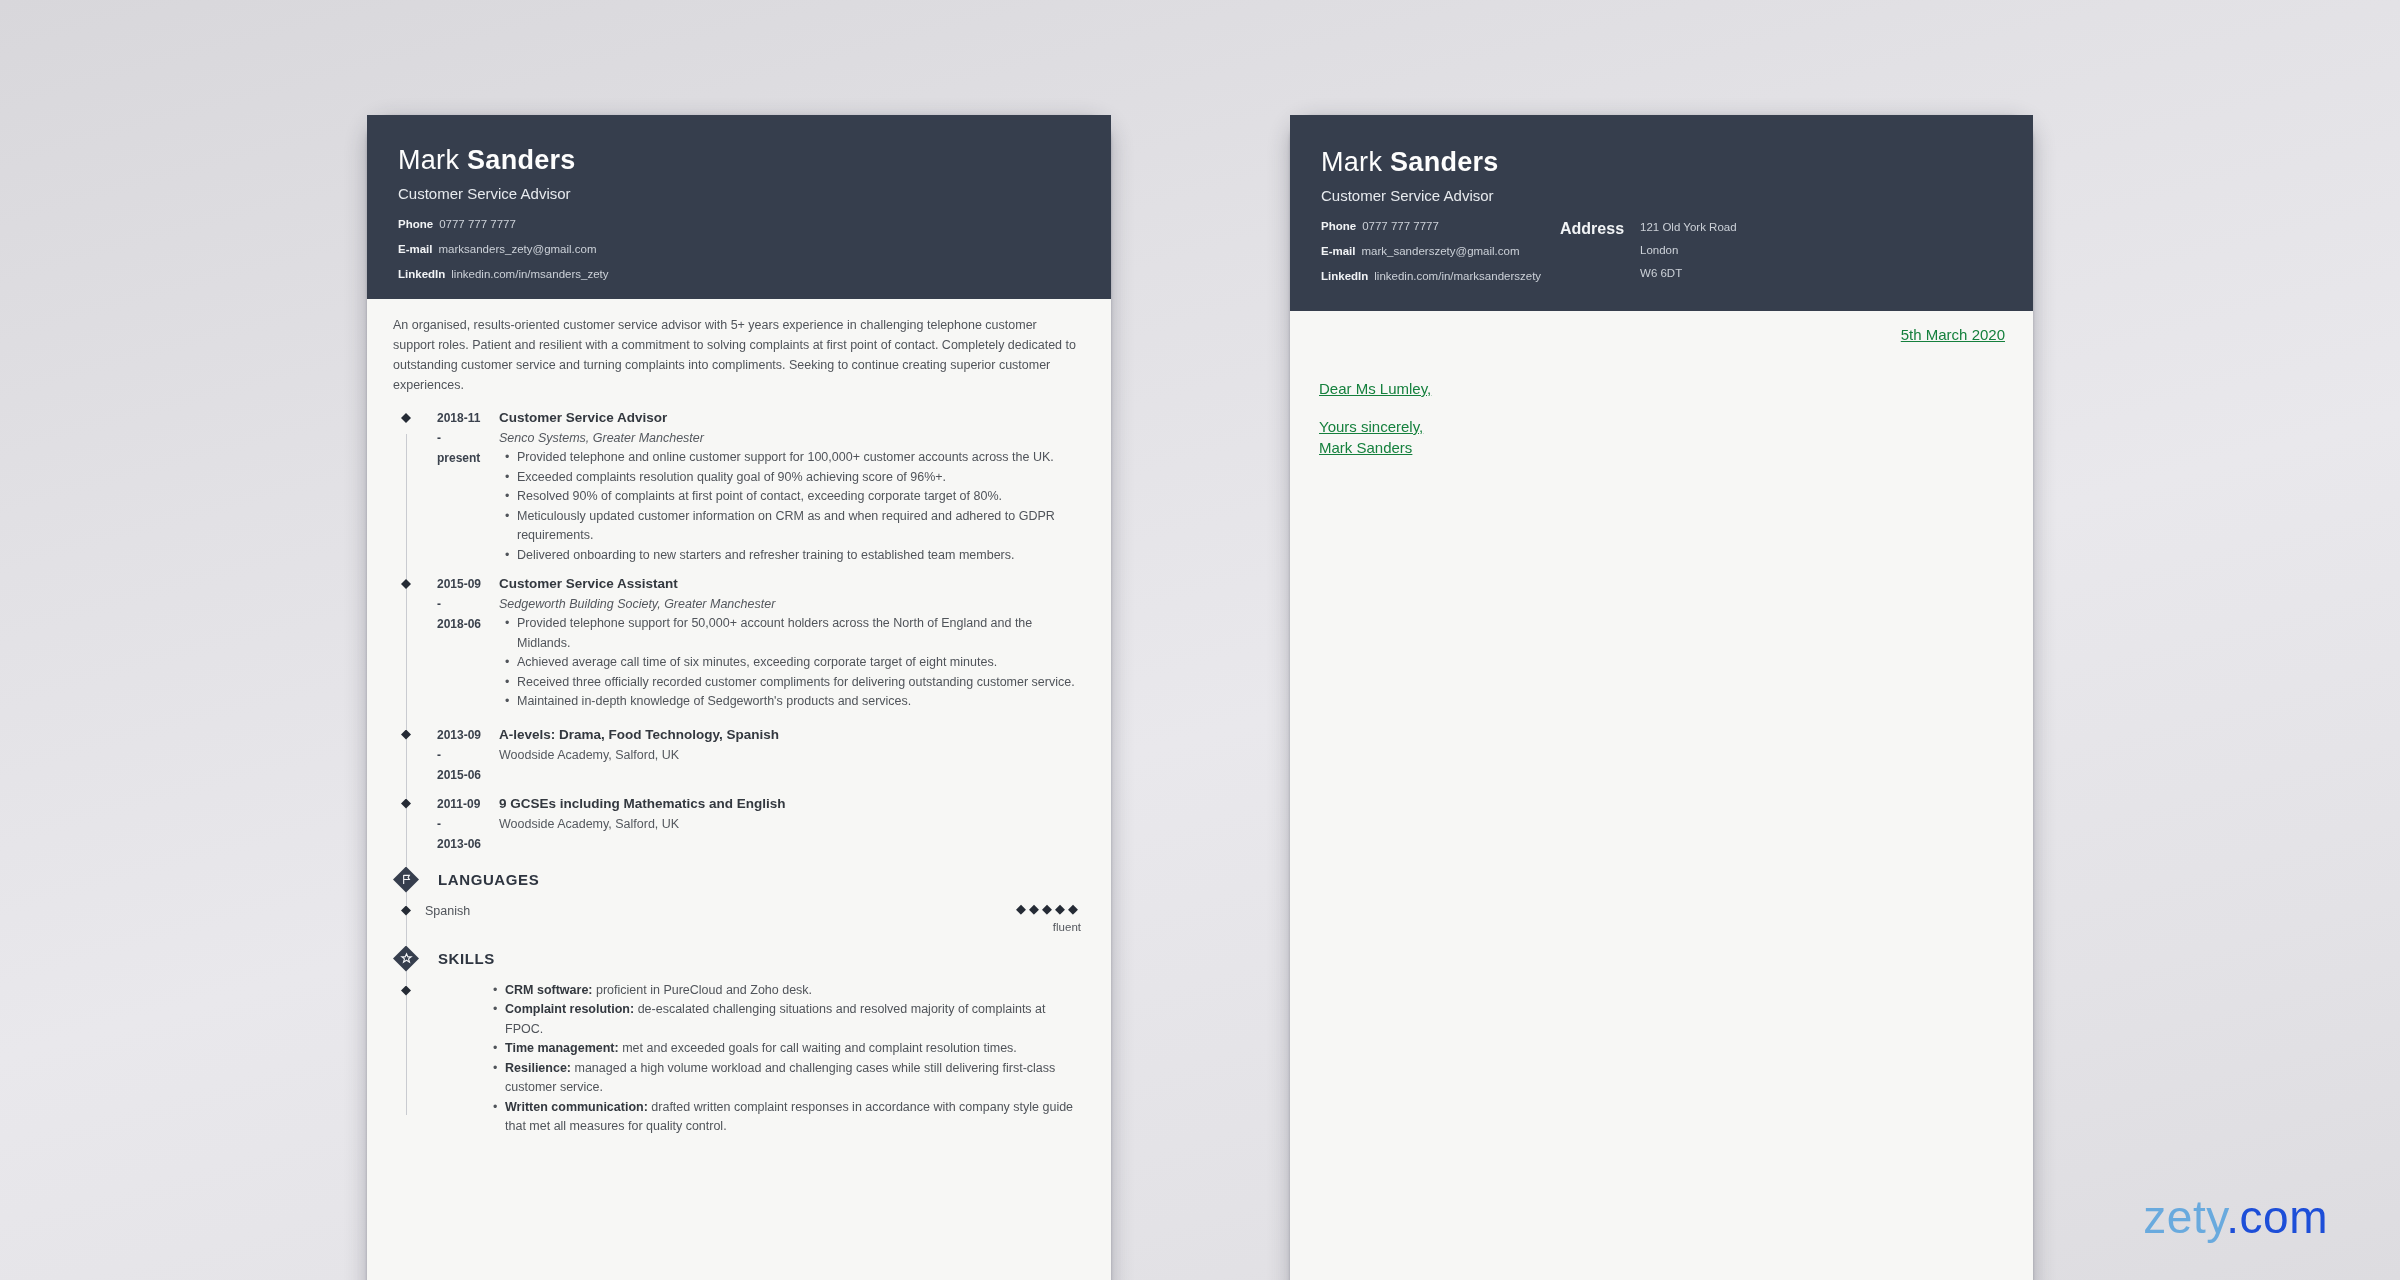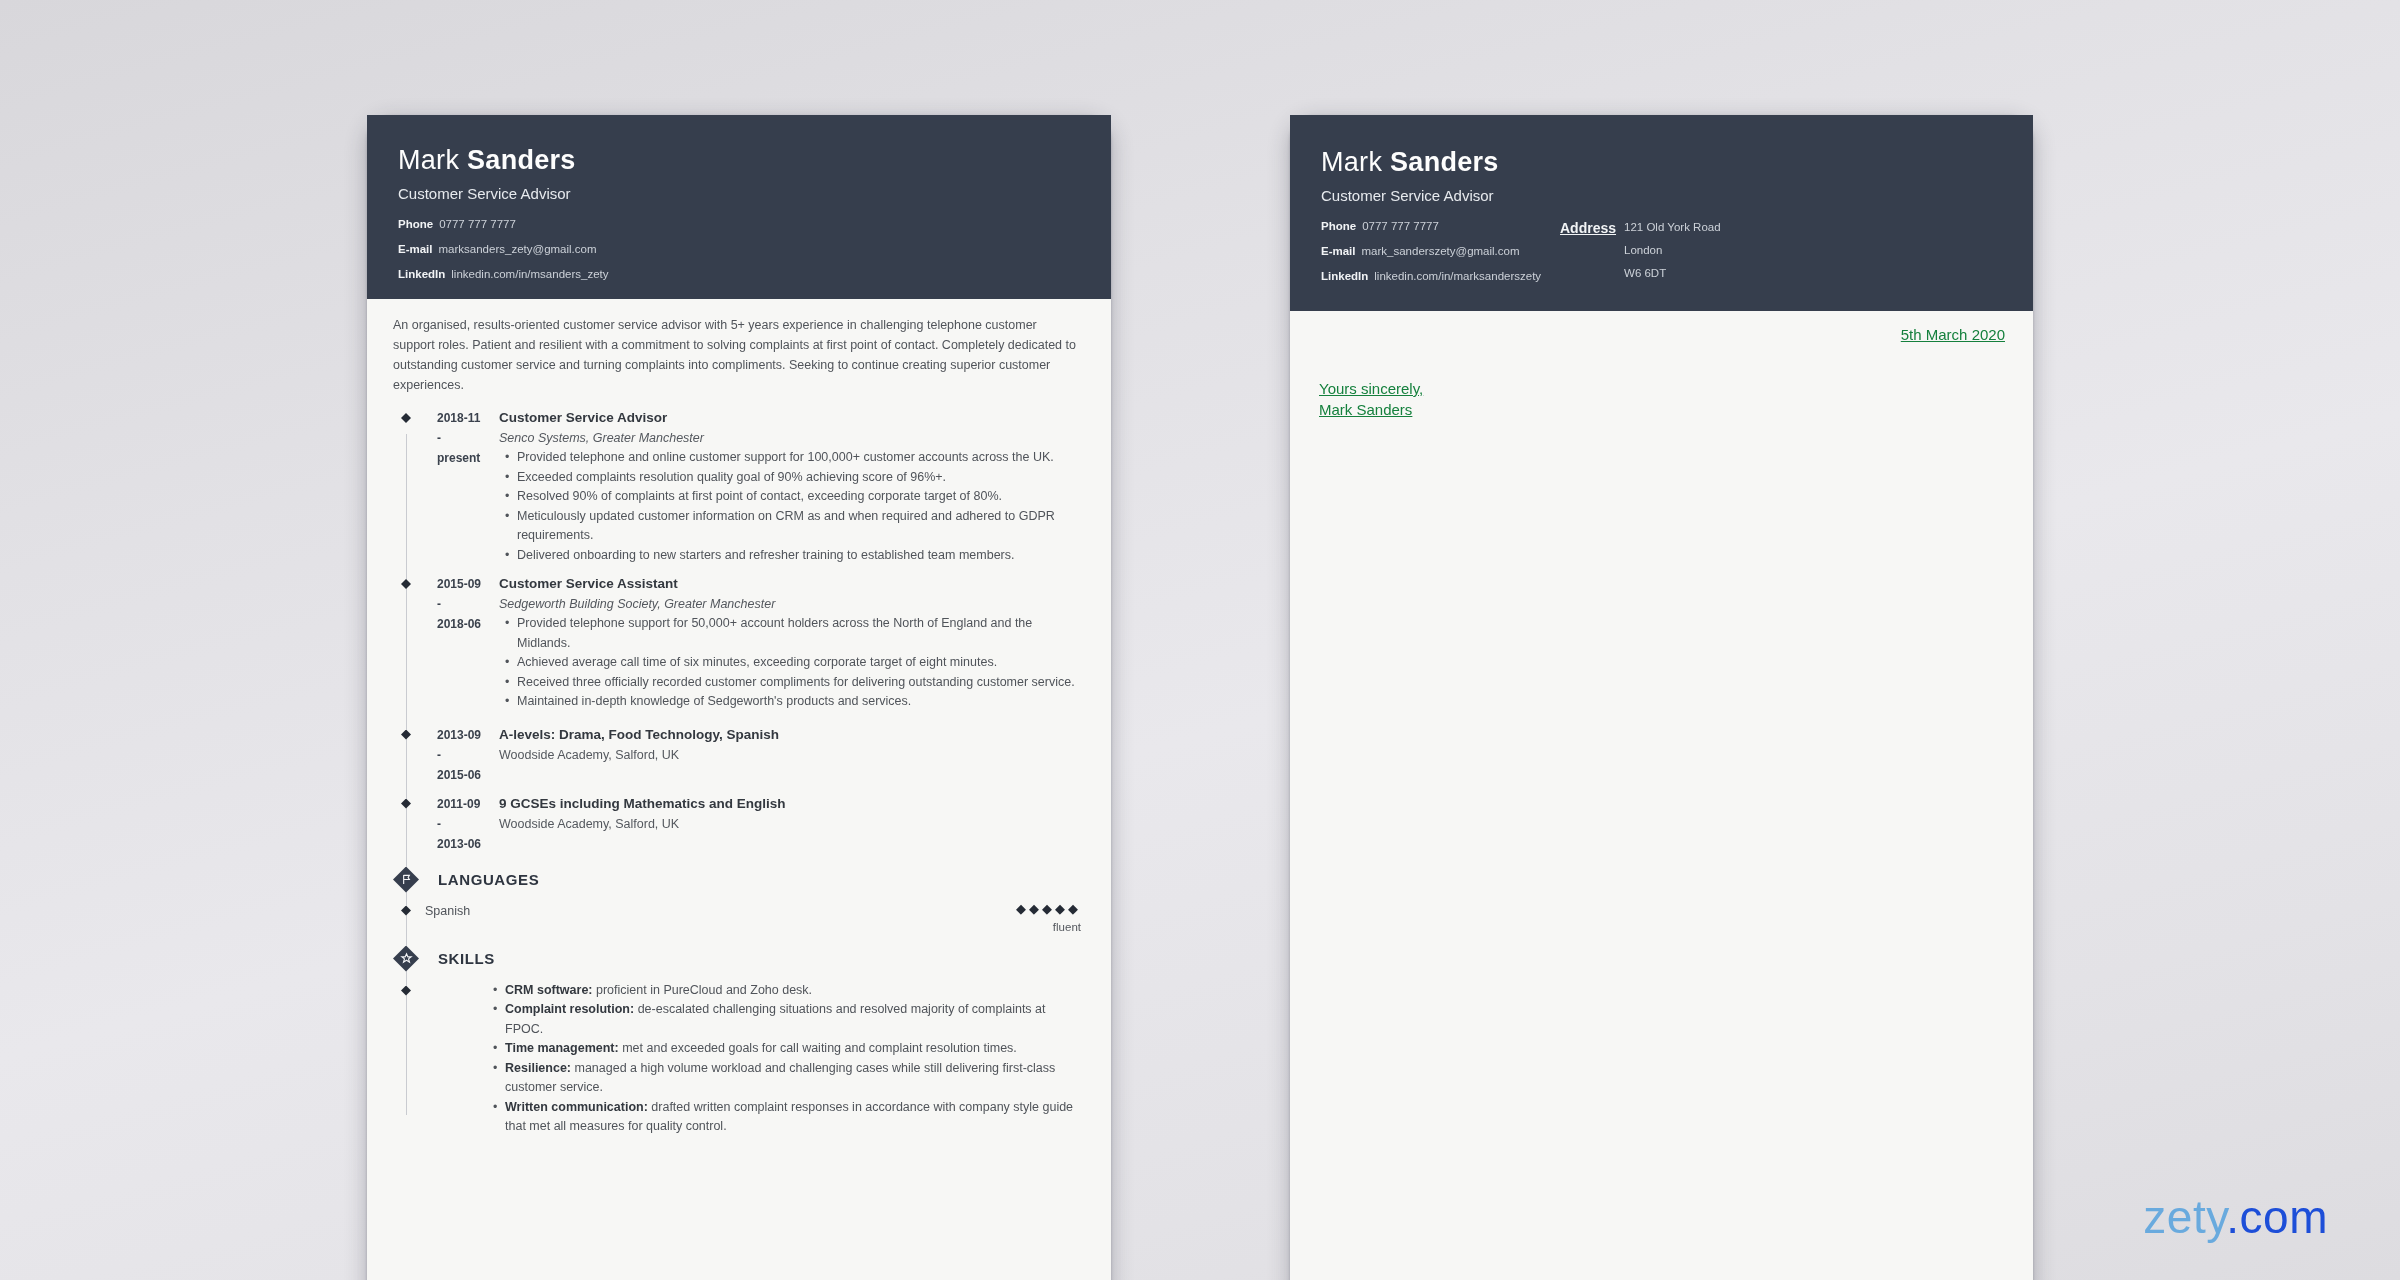--- a/index.html
+++ b/index.html
@@ -22,21 +22,21 @@
   #letter-page .doc-header { height:196px; padding:32px 30px 0 31px; }
   .person-name { font-size:27px; letter-spacing:.3px; color:#fdfdfd; font-weight:400; }
   .person-name b { font-weight:700; }
   .person-title { font-size:15px; color:#e7eaee; margin-top:9px; font-weight:400; }
   .contact-block { margin-top:16px; }
   .contact-row { font-size:11.5px; margin-bottom:13px; }
   .contact-row .lbl { font-weight:700; color:#f2f4f6; margin-right:6px; }
   .contact-row .val { color:#ccd1d8; }
   .contact-cols { position:relative; }
   .addr-col { position:absolute; left:239px; top:0; display:flex; }
-  .addr-col .lbl { font-weight:700; font-size:14px; color:#f2f4f6; margin-right:8px;text-decoration:underline; }
+  .addr-col .lbl { font-weight:700; font-size:16px; color:#f2f4f6; margin-right:16px; }
   .addr-lines { font-size:11.5px; color:#ccd1d8; line-height:23px; margin-top:-4px; }
 
   
   .resume-body { padding:16px 30px 0 26px; position:relative; }
   .timeline-wrap { position:relative; }
   .timeline-wrap::before {
     content:""; position:absolute; left:12.5px; top:26px; bottom:22px;
     width:1px; background:#c9cbd0;
   }
   .section-head { display:flex; align-items:center; position:relative; z-index:2; }
@@ -245,20 +245,21 @@
             <div>London</div>
             <div>W6 6DT</div>
           </div>
       </div>
     </div>
   </div>
 
   <div class="letter-body">
     <div class="letter-date">5th March 2020</div>
     <div class="recipient" id="letter-recipient"></div>
+    <div class="salutation">Dear Ms Lumley,</div>
     <div id="letter-paragraphs"></div>
     <div class="closing">Yours sincerely,</div>
     <div class="signature">Mark Sanders</div>
   </div>
 </div>
 
 <div class="watermark">
   <span id="wm-brand" style="color: rgb(105, 170, 222);">zety</span><span id="wm-suffix" style="color: #1d4ed8;">.com</span>
 </div>
 

